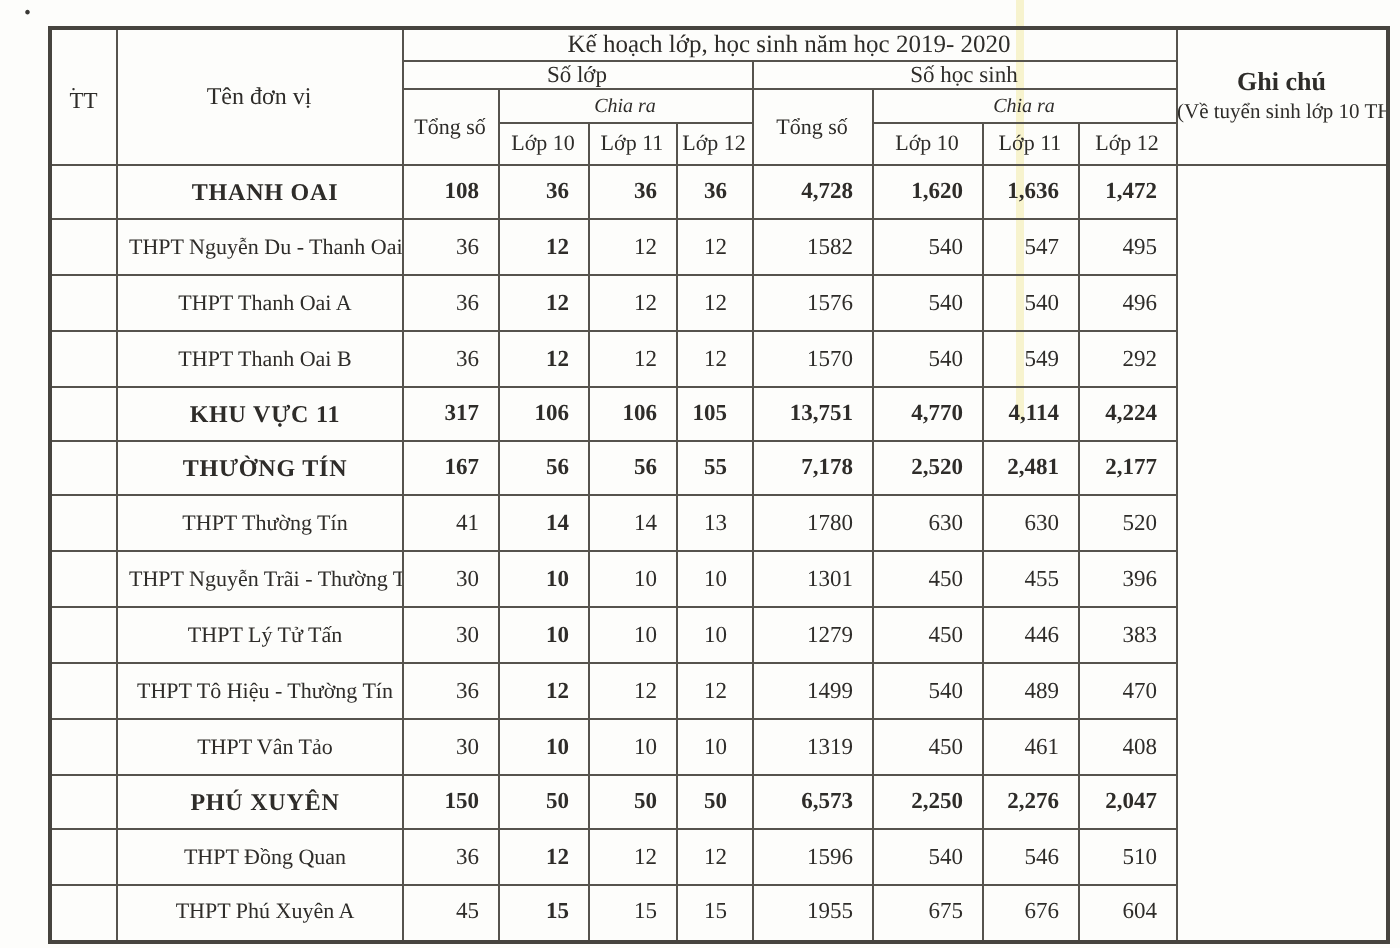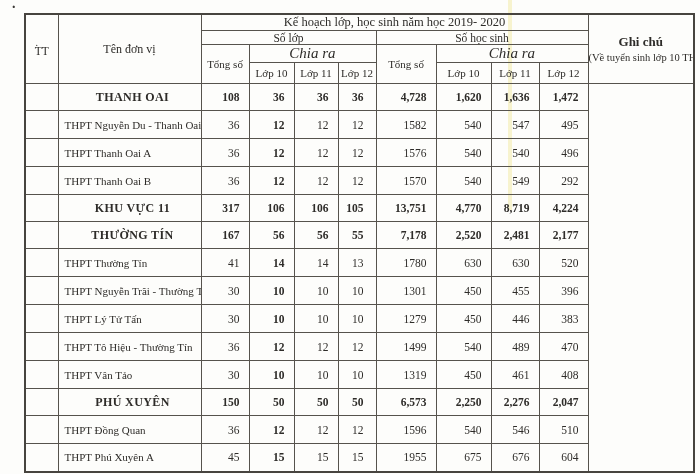--- a/index.html
+++ b/index.html
@@ -37,30 +37,30 @@
   }
   
   tr.hr1{height:15px;} tr.hr2{height:14px;} tr.hr3{height:17px;} tr.hr4{height:21px;padding-left:48px;}
   
   .h-tt{font-weight:bold;font-size:11.5px;line-height:1;}
   .tt-dot{display:block;font-size:10px;line-height:6px;transform:translateX(-5px);}
   .h-unit{font-weight:bold;font-size:12px;}
   .h-plan{font-weight:bold;font-size:12.5px;}
   .h-group{font-size:11.5px;}
   .h-tong{font-size:11px;margin-top:33px;}
-  .h-chia{font-style:italic;font-size:15px;}
+  .h-chia{font-style:italic;font-size:10px;}
   .h-lop{font-size:11px;}
   .h-note{white-space:normal;font-size:10.5px;line-height:1.3;padding:0 6px;}
   .h-note .note-title{font-weight:bold;font-size:13px;display:block;}
   
   tr.school{height:28px;}
   tr.section{height:27px;border-radius:13px;}
   tr.section td{font-weight:bold;}
   td.tt{font-size:11px;padding-left:44px;}
-  td.name{text-align:left;padding-left:6px;font-size:11px;}
+  td.name{text-align:center;padding-left:6px;font-size:11px;}
   tr.section td.name{text-align:center;font-size:12px;letter-spacing:.4px;}
   td.num{text-align:right;padding-right:9px;font-size:11.5px;}
   td.num.lop12n{padding-right:12px;}
   td.bold-col{font-weight:bold;}
 </style>
 </head>
 <body>
 
 <span class="stray-dot">.</span>
 <div class="scan-streak"></div>
@@ -162,21 +162,21 @@
       </tr>
       <tr class="section">
         <td class="tt"></td>
         <td class="name">KHU VỰC 11</td>
         <td class="num">317</td>
         <td class="num bold-col">106</td>
         <td class="num">106</td>
         <td class="num lop12n">105</td>
         <td class="num">13,751</td>
         <td class="num">4,770</td>
-        <td class="num">8,719</td>
+        <td class="num">4,114</td>
         <td class="num">4,224</td>
       </tr>
       <tr class="section">
         <td class="tt"></td>
         <td class="name">THƯỜNG TÍN</td>
         <td class="num">167</td>
         <td class="num bold-col">56</td>
         <td class="num">56</td>
         <td class="num lop12n">55</td>
         <td class="num">7,178</td>

